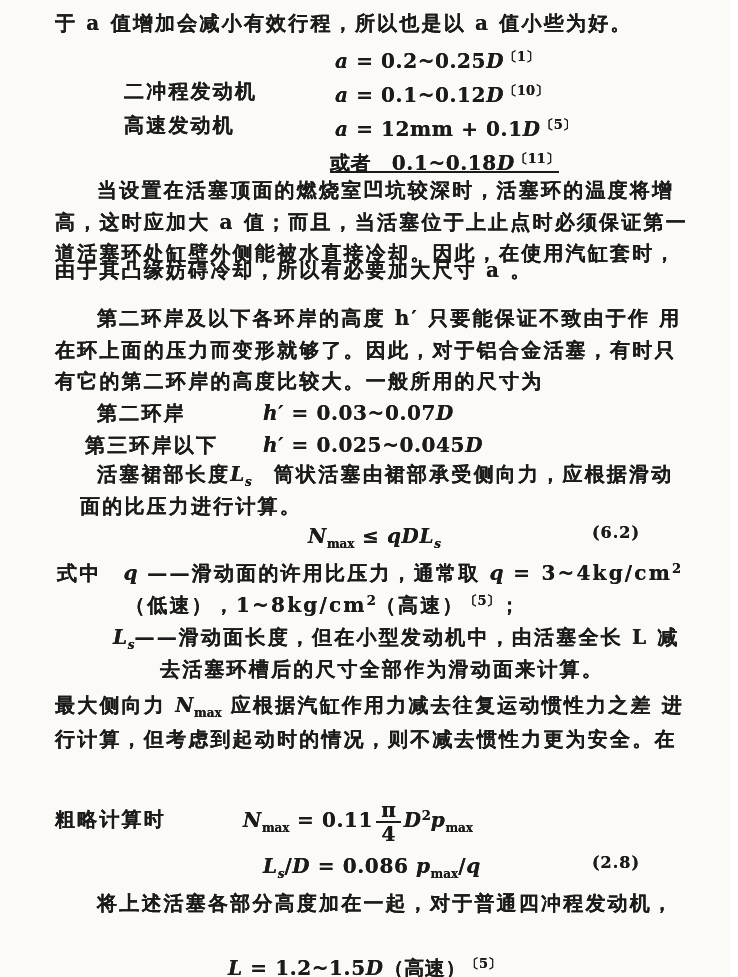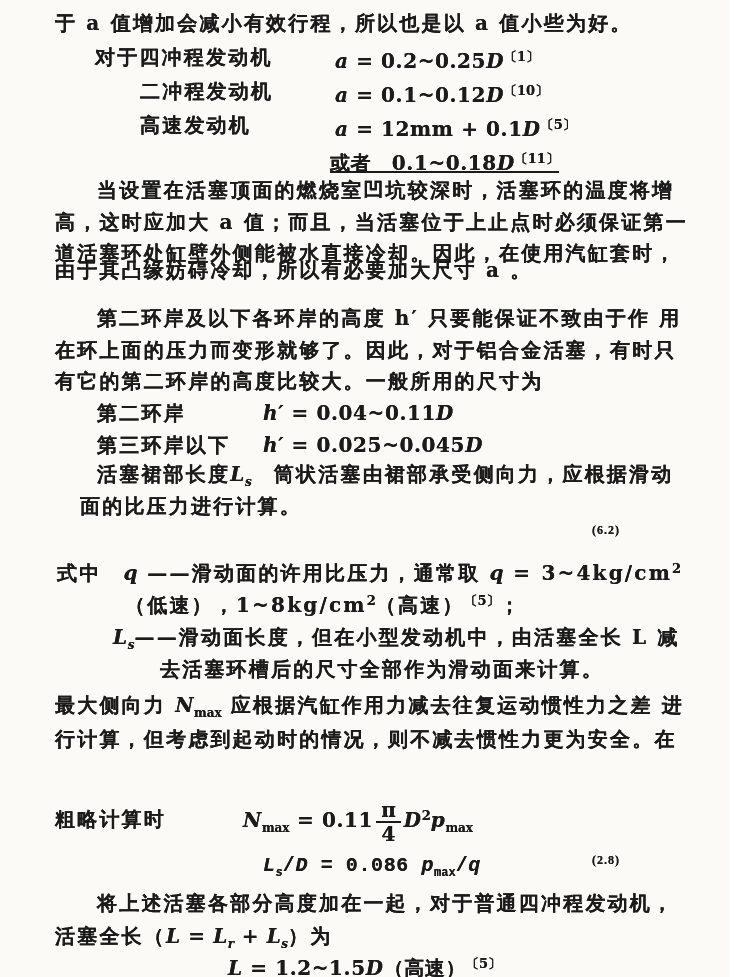--- a/index.html
+++ b/index.html
@@ -32,24 +32,23 @@
     vertical-align:-5px;
   }
   .ss-sup{
     font-size:13px;
     letter-spacing:0;
     vertical-align:7px;
   }
   .eqnum{
     position:absolute;
     font-weight:700;
-    font-size:12px;
+    font-size:16px;
     letter-spacing:1px;
     text-shadow:0 0 0.5px currentColor;
-    font-family:Liberation Serif, serif;
   }
   .frac{
     display:inline-block;
     vertical-align:-14px;
     text-align:center;
     margin:0 3px;
     letter-spacing:0;
   }
   .frac .t{
     display:block;
@@ -62,63 +61,62 @@
     line-height:22px;
   }
 </style>
 </head>
 <body>
 
 <div class="page">
 
   <div class="ln" style="top:10px;left:55px;">于 a 值增加会减小有效行程，所以也是以 a 值小些为好。</div>
 
-  <div class="ln" style="top:44px;left:95px;">对于四冲程发动机</div>
   <div class="ln math" style="top:44px;left:335px;"><span class="v">a</span><span> = </span><span>0.2~0.25</span><span class="v">D</span><span class="ss-sup">〔1〕</span></div>
 
-  <div class="ln" style="top:78px;left:140px;text-align:center;">二冲程发动机</div>
+  <div class="ln" style="top:78px;left:124px;text-align:center;">二冲程发动机</div>
   <div class="ln math" style="top:78px;left:335px;"><span class="v">a</span><span> = </span><span>0.1~0.12</span><span class="v">D</span><span class="ss-sup">〔10〕</span></div>
 
-  <div class="ln" style="top:112px;left:140px;text-align:center;">高速发动机</div>
+  <div class="ln" style="top:112px;left:124px;text-align:center;">高速发动机</div>
   <div class="ln math" style="top:112px;left:335px;"><span class="v">a</span><span> = </span><span>12mm + 0.1</span><span class="v">D</span><span class="ss-sup">〔5〕</span></div>
 
   <div class="ln math" style="top:146px;left:330px;text-decoration:underline;"><span>或者　0.1~0.18</span><span class="v">D</span><span class="ss-sup">〔11〕</span></div>
 
   <div class="ln" style="top:209px;left:55px;">高，这时应加大 a 值；而且，当活塞位于上止点时必须保证第一</div>
   <div class="ln" style="top:177px;left:97px;">当设置在活塞顶面的燃烧室凹坑较深时，活塞环的温度将增</div>
   <div class="ln" style="top:240px;left:55px;">道活塞环处缸壁外侧能被水直接冷却。因此，在使用汽缸套时，</div>
   <div class="ln" style="top:257px;left:55px;">由于其凸缘妨碍冷却，所以有必要加大尺寸 a 。</div>
 
   <div class="ln" style="top:305px;left:97px;">第二环岸及以下各环岸的高度 h′ 只要能保证不致由于作 用</div>
   <div class="ln" style="top:337px;left:55px;">在环上面的压力而变形就够了。因此，对于铝合金活塞，有时只</div>
   <div class="ln" style="top:368px;left:55px;">有它的第二环岸的高度比较大。一般所用的尺寸为</div>
 
   <div class="ln" style="top:400px;left:97px;">第二环岸</div>
-  <div class="ln math" style="top:400px;left:263px;"><span class="v">h′</span><span> = </span><span>0.04~0.11</span><span class="v">D</span></div>
+  <div class="ln math" style="top:400px;left:263px;"><span class="v">h′</span><span> = </span><span>0.03~0.07</span><span class="v">D</span></div>
 
-  <div class="ln" style="top:432px;left:97px;">第三环岸以下</div>
+  <div class="ln" style="top:432px;left:85px;">第三环岸以下</div>
   <div class="ln math" style="top:432px;left:263px;"><span class="v">h′</span><span> = </span><span>0.025~0.045</span><span class="v">D</span></div>
 
   <div class="ln" style="top:461px;left:97px;"><span>活塞裙部长度</span><span class="v math">L</span><span class="ss-sub v">s</span><span>　筒状活塞由裙部承受侧向力，应根据滑动</span></div>
   <div class="ln" style="top:493px;left:55px;margin-left:25px;">面的比压力进行计算。</div>
 
+  <div class="ln math" style="top:523px;left:308px;"><span class="v">N</span><span class="ss-sub">max</span><span> ≤ </span><span class="v">qDL</span><span class="ss-sub v">s</span></div>
   <div class="eqnum" style="top:523px;left:592px;">(6.2)</div>
 
   <div class="ln" style="top:556px;left:57px;"><span>式中　</span><span class="v math">q</span><span> ——</span><span>滑动面的许用比压力，通常取 </span><span class="v math">q</span><span> = 3~4kg/cm</span><span class="ss-sup">2</span></div>
   <div class="ln" style="top:588px;left:125px;"><span>（低速），1~8kg/cm</span><span class="ss-sup">2</span><span>（高速）</span><span class="ss-sup">〔5〕</span><span>；</span></div>
   <div class="ln" style="top:624px;left:113px;"><span class="v math">L</span><span class="ss-sub v">s</span><span>——</span><span>滑动面长度，但在小型发动机中，由活塞全长 L 减</span></div>
   <div class="ln" style="top:656px;left:160px;">去活塞环槽后的尺寸全部作为滑动面来计算。</div>
 
   <div class="ln" style="top:692px;left:55px;"><span>最大侧向力 </span><span class="v math">N</span><span class="ss-sub">max</span><span> 应根据汽缸作用力减去往复运动惯性力之差 进</span></div>
   <div class="ln" style="top:726px;left:55px;">行计算，但考虑到起动时的情况，则不减去惯性力更为安全。在</div>
   <div class="ln" style="top:758px;left:55px;margin-top:48px;">粗略计算时</div>
 
   <div class="ln math" style="top:800px;left:243px;"><span class="v">N</span><span class="ss-sub">max</span><span> = 0.11</span><span class="frac"><span class="t">π</span><span class="b">4</span></span><span class="v">D</span><span class="ss-sup">2</span><span class="v">p</span><span class="ss-sub">max</span></div>
 
-  <div class="ln math" style="top:853px;left:263px;font-family:Liberation Mono, monospace;"><span class="v">L</span><span class="ss-sub v">s</span><span>/</span><span class="v">D</span><span> = 0.086 </span><span class="v">p</span><span class="ss-sub">max</span><span>/</span><span class="v">q</span></div>
+  <div class="ln math" style="top:853px;left:263px;"><span class="v">L</span><span class="ss-sub v">s</span><span>/</span><span class="v">D</span><span> = 0.086 </span><span class="v">p</span><span class="ss-sub">max</span><span>/</span><span class="v">q</span></div>
   <div class="eqnum" style="top:853px;left:592px;">(2.8)</div>
 
   <div class="ln" style="top:890px;left:97px;">将上述活塞各部分高度加在一起，对于普通四冲程发动机，</div>
-  <div class="ln" style="top:923px;left:55px;"><span>活塞全长（</span><span class="v math">L</span><span class="math"> = </span><span class="v math">L</span><span class="ss-sub v">r</span><span class="math"> + </span><span class="v math">L</span><span class="ss-sub v">s</span><span>）为</span></div>
 
   <div class="ln math" style="top:951px;left:228px;"><span class="v">L</span><span> = 1.2~1.5</span><span class="v">D</span><span>（高速）</span><span class="ss-sup">〔5〕</span></div>
 
 </div>
 
 </body></html>

